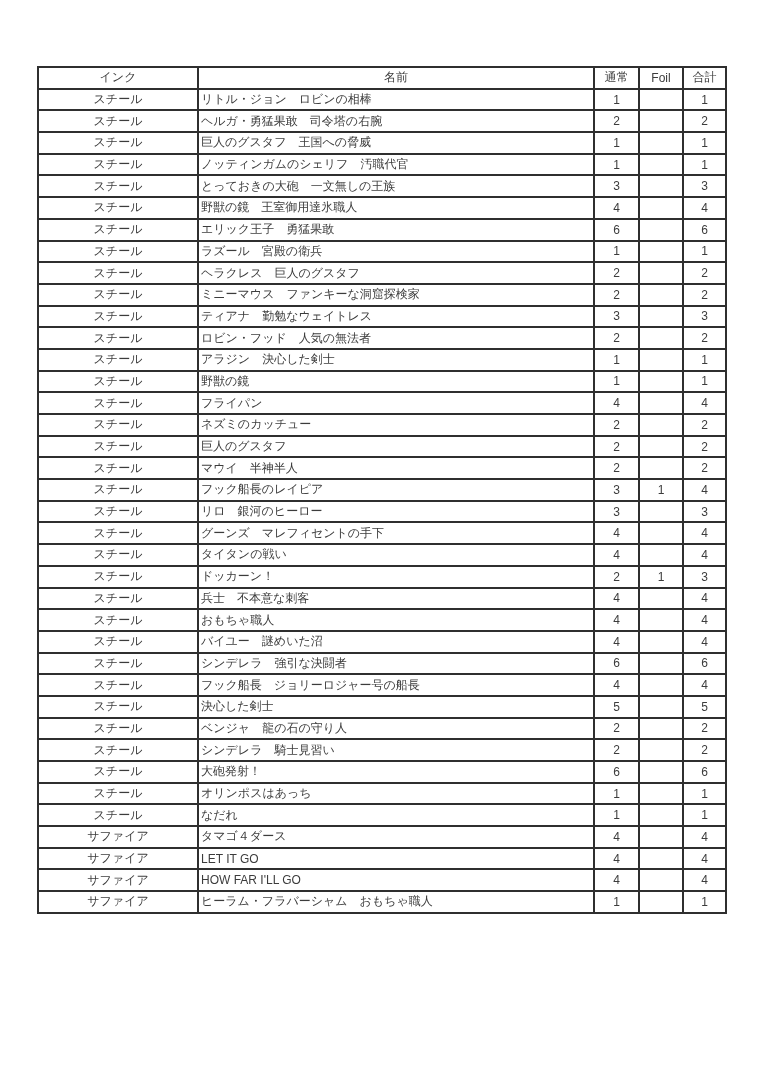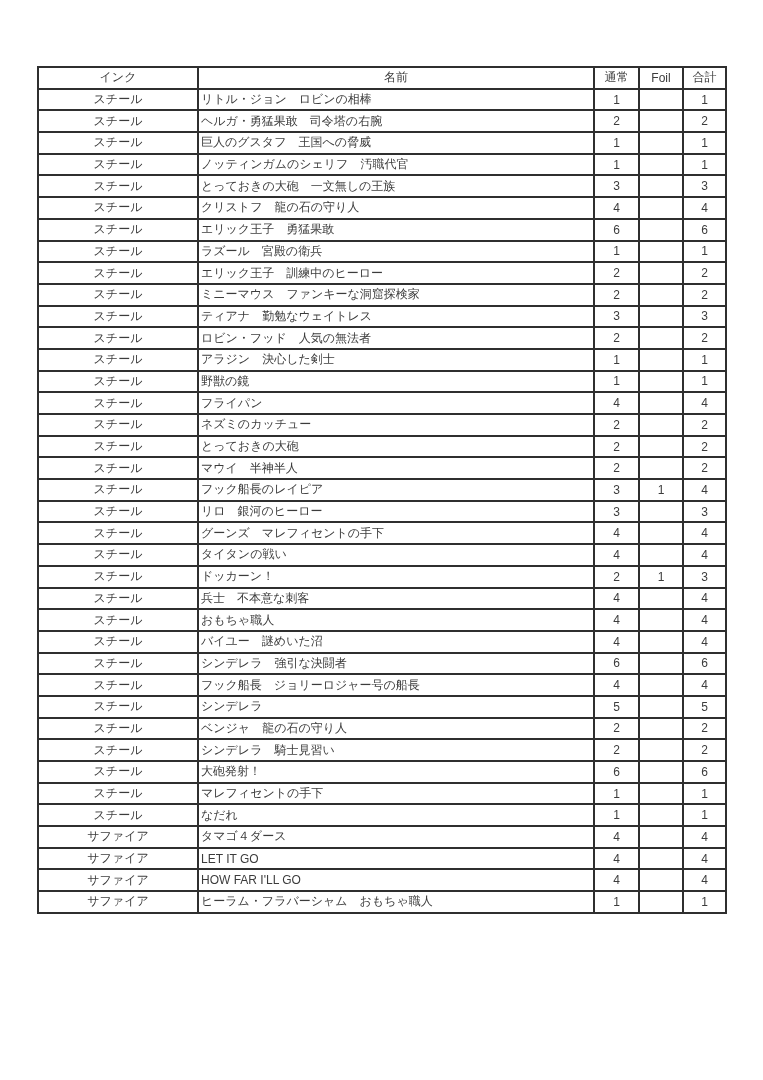--- a/index.html
+++ b/index.html
@@ -101,21 +101,21 @@
     <tr>
       <td class="c-ink">スチール</td>
       <td class="c-name">とっておきの大砲　一文無しの王族</td>
       <td class="c-normal">3</td>
       <td class="c-foil"></td>
       <td class="c-total">3</td>
     </tr>
 
     <tr>
       <td class="c-ink">スチール</td>
-      <td class="c-name">クリストフ　龍の石の守り人</td>
+      <td class="c-name">野獣の鏡　王室御用達氷職人</td>
       <td class="c-normal">4</td>
       <td class="c-foil"></td>
       <td class="c-total">4</td>
     </tr>
 
     <tr>
       <td class="c-ink">スチール</td>
       <td class="c-name">エリック王子　勇猛果敢</td>
       <td class="c-normal">6</td>
       <td class="c-foil"></td>
@@ -125,21 +125,21 @@
     <tr>
       <td class="c-ink">スチール</td>
       <td class="c-name">ラズール　宮殿の衛兵</td>
       <td class="c-normal">1</td>
       <td class="c-foil"></td>
       <td class="c-total">1</td>
     </tr>
 
     <tr>
       <td class="c-ink">スチール</td>
-      <td class="c-name">エリック王子　訓練中のヒーロー</td>
+      <td class="c-name">ヘラクレス　巨人のグスタフ</td>
       <td class="c-normal">2</td>
       <td class="c-foil"></td>
       <td class="c-total">2</td>
     </tr>
 
     <tr>
       <td class="c-ink">スチール</td>
       <td class="c-name">ミニーマウス　ファンキーな洞窟探検家</td>
       <td class="c-normal">2</td>
       <td class="c-foil"></td>
@@ -189,21 +189,21 @@
     <tr>
       <td class="c-ink">スチール</td>
       <td class="c-name">ネズミのカッチュー</td>
       <td class="c-normal">2</td>
       <td class="c-foil"></td>
       <td class="c-total">2</td>
     </tr>
 
     <tr>
       <td class="c-ink">スチール</td>
-      <td class="c-name">とっておきの大砲</td>
+      <td class="c-name">巨人のグスタフ</td>
       <td class="c-normal">2</td>
       <td class="c-foil"></td>
       <td class="c-total">2</td>
     </tr>
 
     <tr>
       <td class="c-ink">スチール</td>
       <td class="c-name">マウイ　半神半人</td>
       <td class="c-normal">2</td>
       <td class="c-foil"></td>
@@ -285,21 +285,21 @@
     <tr>
       <td class="c-ink">スチール</td>
       <td class="c-name">フック船長　ジョリーロジャー号の船長</td>
       <td class="c-normal">4</td>
       <td class="c-foil"></td>
       <td class="c-total">4</td>
     </tr>
 
     <tr>
       <td class="c-ink">スチール</td>
-      <td class="c-name">シンデレラ</td>
+      <td class="c-name">決心した剣士</td>
       <td class="c-normal">5</td>
       <td class="c-foil"></td>
       <td class="c-total">5</td>
     </tr>
 
     <tr>
       <td class="c-ink">スチール</td>
       <td class="c-name">ベンジャ　龍の石の守り人</td>
       <td class="c-normal">2</td>
       <td class="c-foil"></td>
@@ -317,21 +317,21 @@
     <tr>
       <td class="c-ink">スチール</td>
       <td class="c-name">大砲発射！</td>
       <td class="c-normal">6</td>
       <td class="c-foil"></td>
       <td class="c-total">6</td>
     </tr>
 
     <tr>
       <td class="c-ink">スチール</td>
-      <td class="c-name">マレフィセントの手下</td>
+      <td class="c-name">オリンポスはあっち</td>
       <td class="c-normal">1</td>
       <td class="c-foil"></td>
       <td class="c-total">1</td>
     </tr>
 
     <tr>
       <td class="c-ink">スチール</td>
       <td class="c-name">なだれ</td>
       <td class="c-normal">1</td>
       <td class="c-foil"></td>

